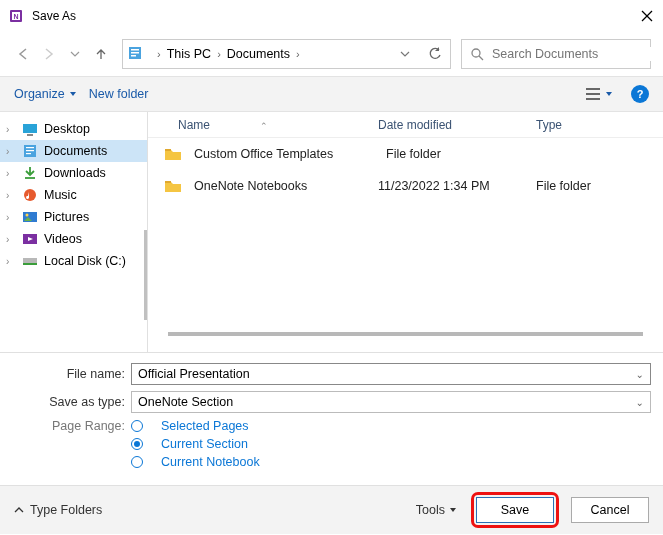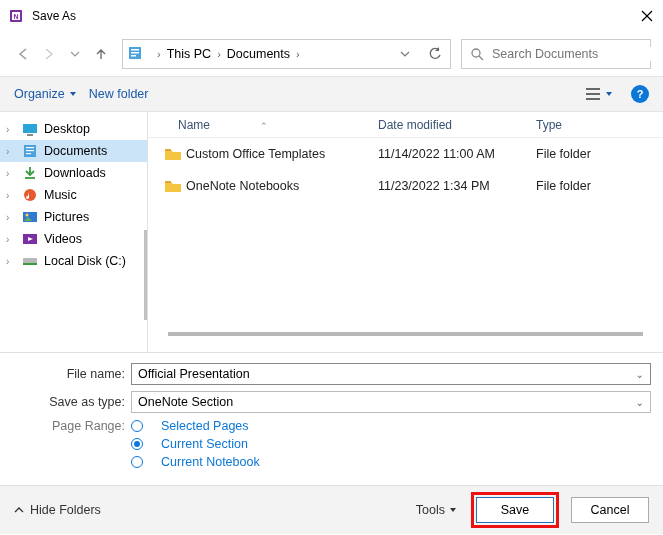--- a/index.html
+++ b/index.html
@@ -34,42 +34,42 @@
 .tree-item.selected { background:#cce4f7; }
 .tree-scroll-hint { position:absolute; right:0; top:118px; width:3px; height:90px; background:#c0c0c0; }
 
 .filelist { flex:1; display:flex; flex-direction:column; }
 .fl-hdr { display:flex; border-bottom:1px solid #eee; height:26px; align-items:center; font-size:12px; color:#3b5373; }
 .fl-hdr .c-name { width:230px; padding-left:30px; }
 .fl-hdr .c-date { width:150px; }
 .fl-hdr .c-type { flex:1; padding-left:8px; }
 .fl-hdr .sort-caret { font-size:9px; color:#888; margin-left:50px; }
 .fl-row { display:flex; height:32px; align-items:center; font-size:12.5px; color:#222; }
-.fl-row .c-name { width:230px; padding-left:16px; display:flex; align-items:center; gap:4px; }
+.fl-row .c-name { width:230px; padding-left:16px; display:flex; align-items:center; gap:12px; }
 .fl-row .c-date { width:150px; color:#222; }
 .fl-row .c-type { flex:1; padding-left:8px; }
 .hscroll { margin:130px 20px 6px 20px; height:4px; background:#b8b8b8; }
 
 .fieldgrid { border-top:1px solid #e0e0e0; border-bottom:1px solid #e0e0e0; padding:10px 12px 12px 16px; }
 .frow { display:flex; align-items:center; margin-bottom:6px; }
 .frow label { width:115px; text-align:right; font-size:12.5px; color:#333; padding-right:6px; }
 .frow .field { flex:1; height:22px; border:1px solid #888; display:flex; align-items:center; padding:0 6px; font-size:12.5px; }
 .frow .field.drop { border-color:#bbb; }
 .frow .dd { margin-left:auto; color:#666; font-size:10px; }
 .radio { display:flex; align-items:center; gap:18px; font-size:12.5px; color:#0b77d6; margin-bottom:4px; }
 .rc { width:12px; height:12px; border:1.5px solid #0b77d6; border-radius:50%; display:inline-flex; align-items:center; justify-content:center; }
 .rc.sel::after { content:""; width:6px; height:6px; background:#0b77d6; border-radius:50%; }
 .pg-label { width:115px; text-align:right; font-size:12.5px; color:#777; padding-right:6px; display:inline-block; }
 
 .footer { height:48px; background:#f3f3f3; display:flex; align-items:center; padding:0 14px; }
 .footer .hide { display:flex; align-items:center; gap:6px; font-size:12.5px; color:#333; }
 .footer .sp { flex:1; }
 .footer .tools { font-size:12.5px; color:#333; display:flex; align-items:center; gap:4px; margin-right:14px; }
 .button { width:78px; height:26px; border:1px solid #aaa; background:#fff; font-size:12.5px; display:flex; align-items:center; justify-content:center; }
-.save-hl { border:3px solid #e11; border-radius:0; padding:2px; margin-right:12px; }
+.save-hl { border:3px solid #e11; border-radius:7px; padding:2px; margin-right:12px; }
 svg { display:block; }
 </style>
 </head>
 <body>
 
 <div class="titlebar">
   <span class="app-icon">
     <svg width="16" height="16">
         <rect x="2" y="2" width="12" height="12" rx="1" fill="#7b2fa1"></rect>
         <rect x="4" y="4" width="8" height="8" fill="#fff"></rect>
@@ -239,21 +239,20 @@
       <div class="c-type">Type</div>
     </div>
     <div class="fl-row">
       <div class="c-name">
           <svg width="18" height="14">
             <path d="M1 3 L7 3 L9 5 L17 5 L17 13 L1 13 Z" fill="#f5c542"></path>
             <rect x="1" y="2" width="6" height="2" fill="#e0a82e"></rect>
           </svg>
           <span>Custom Office Templates</span>
         </div>
-      <div class="c-date">11/14/2022 11:00 AM</div>
       <div class="c-type">File folder</div>
     </div>
     <div class="fl-row">
       <div class="c-name">
           <svg width="18" height="14">
             <path d="M1 3 L7 3 L9 5 L17 5 L17 13 L1 13 Z" fill="#f5c542"></path>
             <rect x="1" y="2" width="6" height="2" fill="#e0a82e"></rect>
           </svg>
           <span>OneNote Notebooks</span>
         </div>
@@ -296,21 +295,21 @@
         </div>
     </div>
   </div>
 </div>
 
 <div class="footer">
   <span class="hide">
     <svg width="10" height="10">
         <path d="M1 7 L5 3 L9 7" stroke="#333" stroke-width="1.3" fill="none"></path>
       </svg>
-    <span>Hide Folders</span>
+    <span>Type Folders</span>
   </span>
   <span class="sp"></span>
   <span class="tools">
     <span>Tools</span>
     <svg width="8" height="8">
         <path d="M1 2 L4 6 L7 2" fill="#333"></path>
       </svg>
   </span>
   <span class="save-hl">
     <div class="button" style="border-color:#2a6fb5;">Save</div>

